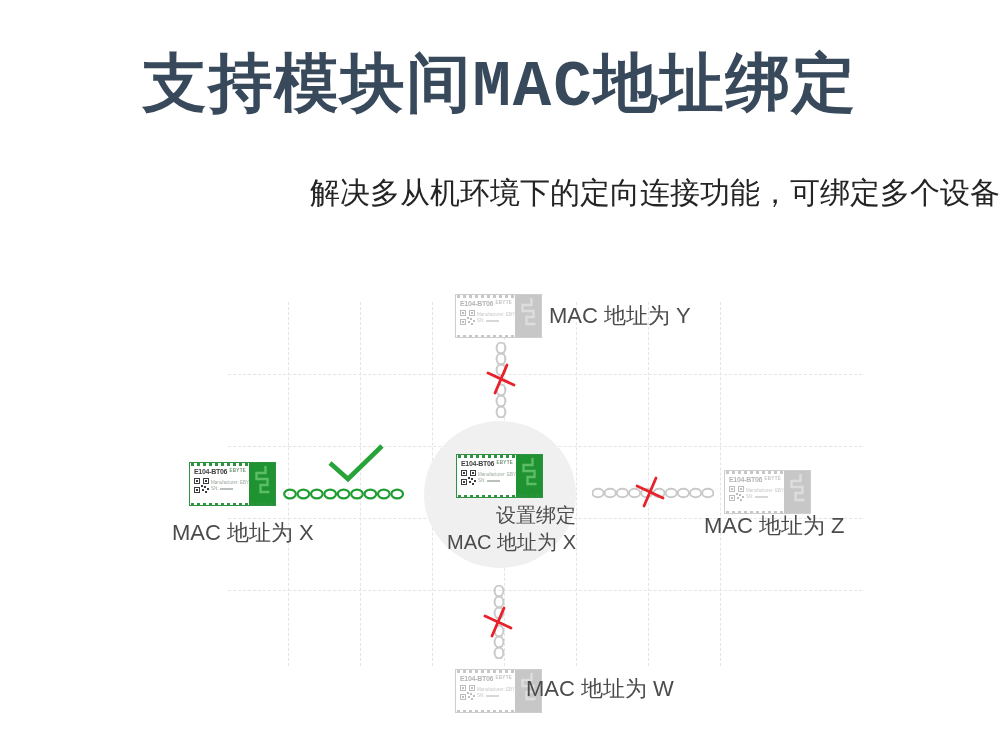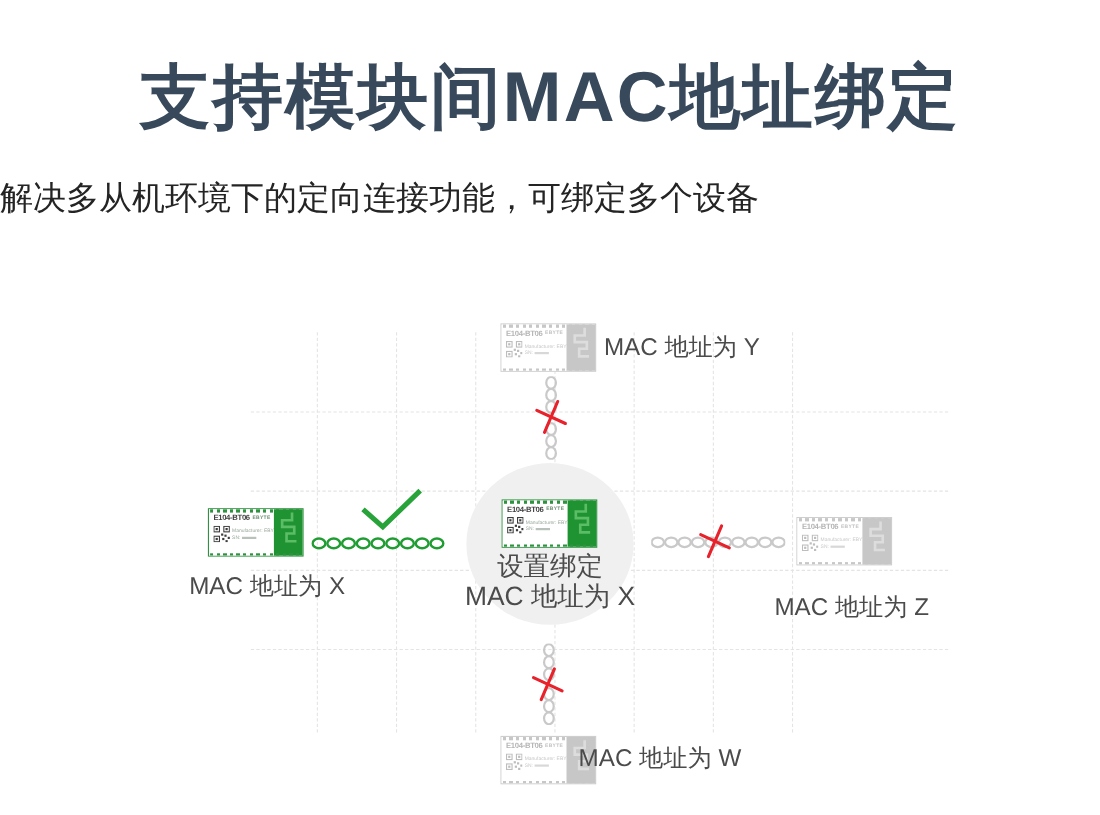--- a/index.html
+++ b/index.html
@@ -2,22 +2,22 @@
 <html style="--title: #38495c; --text: #4b4b4b; --link-green: #1f9d32; --link-gray: #c9c9c9; --cross-red: #e8212b; --check-green: #27a339; --mod-green: #1f9331; --mod-green-border: #2f9240; --mod-trace: #5cbd67; --mod-gray: #c7c7c7;"><head>
 <meta charset="utf-8">
 <style>
   html,body{margin:0;padding:0;background:#fff;}
   .canvas{position:relative;width:1000px;height:741px;background:#fff;overflow:hidden;
           font-family:"Liberation Sans","DejaVu Sans",sans-serif;}
 
   
   .title{position:absolute;top:50px;left:0;width:1000px;text-align:center;
          font-size:64px;line-height:76px;font-weight:700;letter-spacing:2px;
-         color:var(--title,#38495c);}
-  .subtitle{position:absolute;top:160px;left:0;width:1000px;text-align:left;
+         color:var(--title,#38495c);font-family:Liberation Mono, monospace;}
+  .subtitle{position:absolute;top:172px;left:0;width:1000px;text-align:right;
             font-size:30px;line-height:42px;color:#242424;}
 
   
   .hline{position:absolute;left:228px;width:634px;height:0;border-top:1px dashed #e4e4e4;}
   .vline{position:absolute;top:302px;height:364px;width:0;border-left:1px dashed #e4e4e4;}
 
   
   .circle{position:absolute;left:424px;top:421px;width:152px;height:147px;
           border-radius:50%;background:#f0f0f0;}
 
@@ -55,22 +55,22 @@
   .chain{position:absolute;}
   .chain-green ellipse{fill:none;stroke:var(--link-green,#1f9d32);stroke-width:2.2;}
   .chain-gray  ellipse{fill:none;stroke:var(--link-gray,#c9c9c9);stroke-width:2;}
   .cross{position:absolute;}
   .cross line{stroke:var(--cross-red,#e8212b);stroke-width:2.8;stroke-linecap:round;}
   .check{position:absolute;}
   .check polyline{fill:none;stroke:var(--check-green,#27a339);stroke-width:4.6;}
 
   
   .node-label{position:absolute;font-size:22px;line-height:24px;color:var(--text,#4b4b4b);white-space:nowrap;}
-  .center-caption{position:absolute;left:404px;top:502px;width:192px;text-align:center;
-                  font-size:24px;line-height:27px;color:var(--text,#4b4b4b);}
+  .center-caption{position:absolute;left:384px;top:502px;width:192px;text-align:right;
+                  font-size:20px;line-height:27px;color:var(--text,#4b4b4b);}
 </style>
 </head>
 <body>
 
 <div class="canvas">
 
   <div class="title">支持模块间MAC地址绑定</div>
   <div class="subtitle">解决多从机环境下的定向连接功能，可绑定多个设备</div>
 
   <div>
@@ -324,21 +324,21 @@
     <line x1="3" y1="10" x2="29" y2="22"></line>
       <line x1="22" y1="2" x2="10" y2="30"></line>
   </svg>
   <svg class="cross" style="left:482px;top:606px" width="32" height="32" viewBox="0 0 32 32">
     <line x1="3" y1="10" x2="29" y2="22"></line>
       <line x1="22" y1="2" x2="10" y2="30"></line>
   </svg>
 
   <div class="node-label" style="left:549px;top:304px">MAC 地址为 Y</div>
   <div class="node-label" style="left:172px;top:521px">MAC 地址为 X</div>
-  <div class="node-label" style="left:704px;top:540px">MAC 地址为 Z</div>
+  <div class="node-label" style="left:704px;top:514px">MAC 地址为 Z</div>
   <div class="node-label" style="left:526px;top:677px">MAC 地址为 W</div>
 
   <div class="center-caption">
     <div>设置绑定</div>
     <div>MAC 地址为 X</div>
   </div>
 
 </div>
 
 </body></html>

